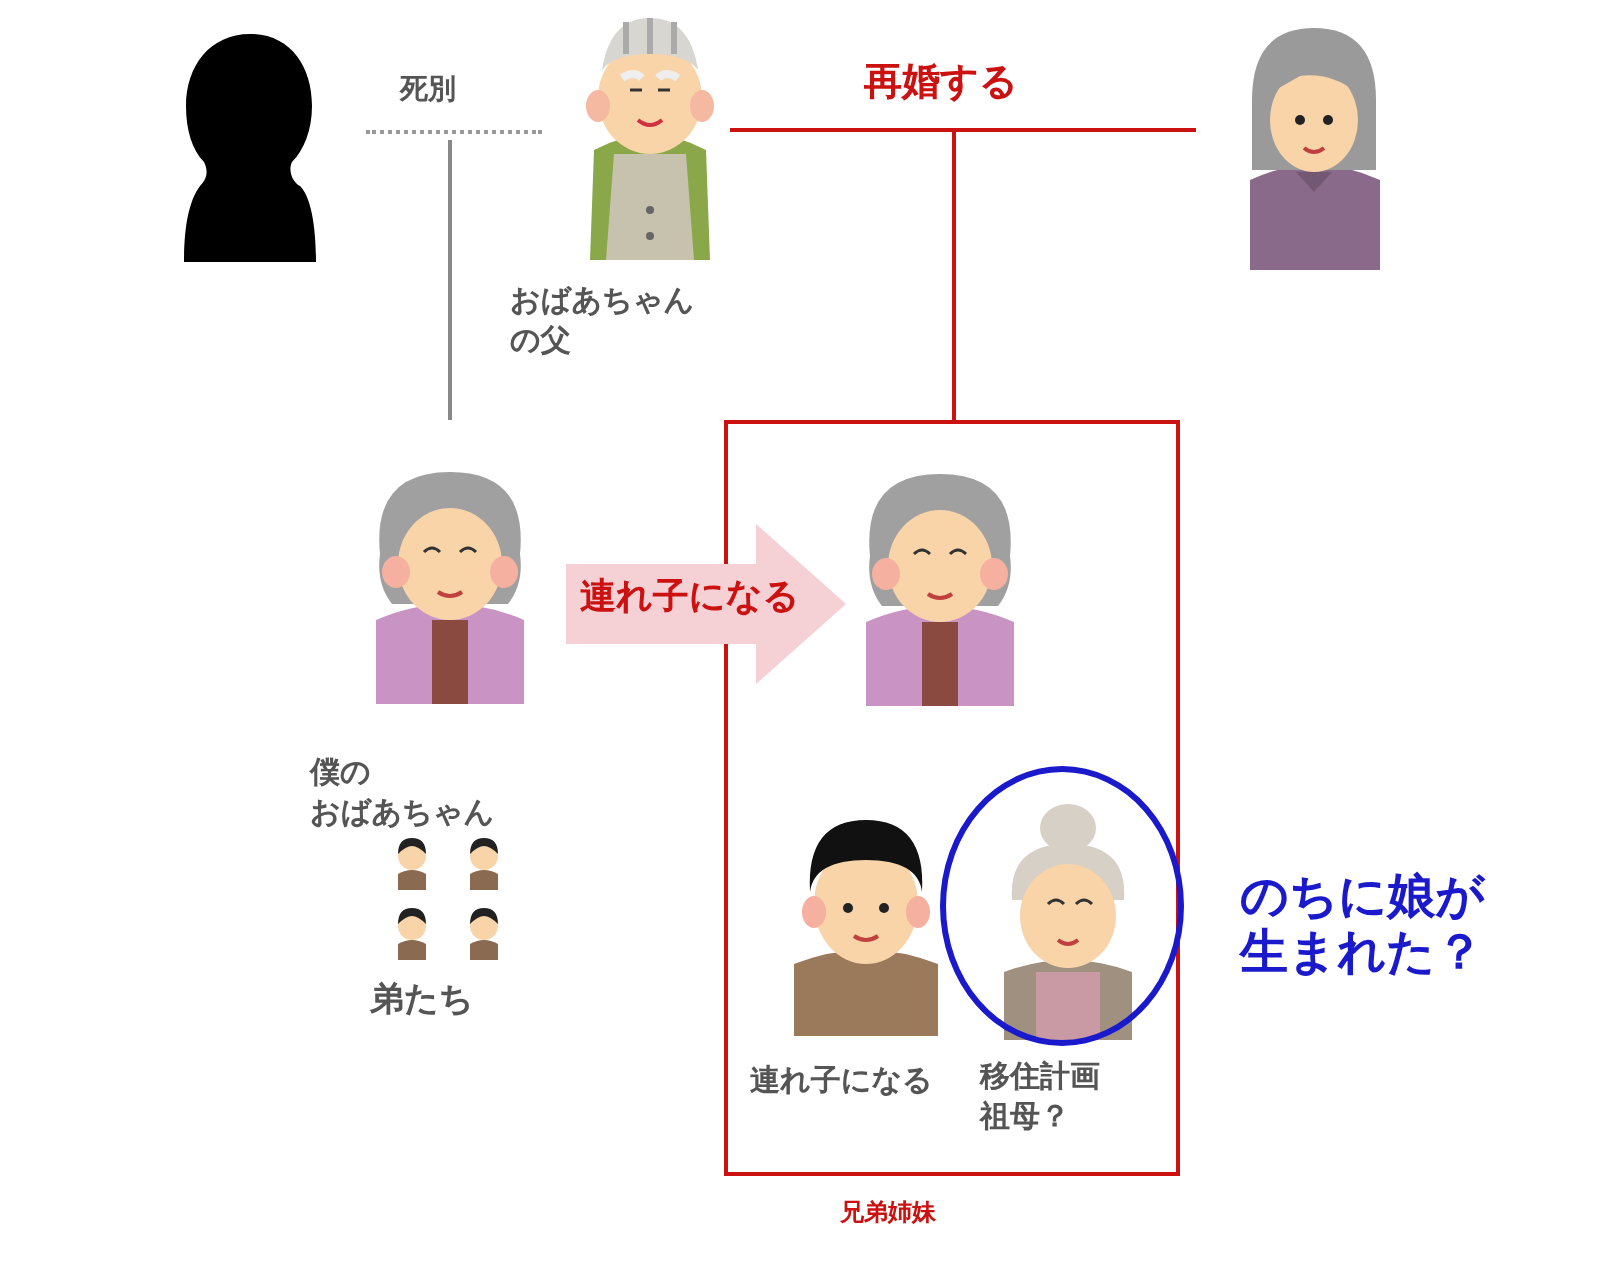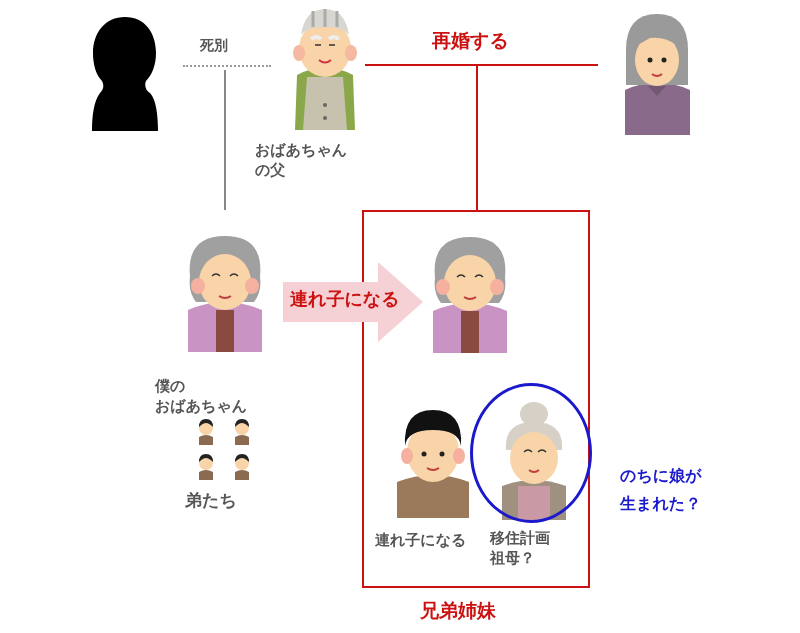--- a/index.html
+++ b/index.html
@@ -137,16 +137,16 @@
   <ellipse cx="38" cy="14" rx="14" ry="12" fill="#d6d0c6"></ellipse>
   <path d="M10,50 Q8,22 38,22 Q68,22 66,50 Z" fill="#d6d0c6"></path>
   <ellipse cx="38" cy="58" rx="24" ry="26" fill="#f8d4a8"></ellipse>
   <path d="M28,52 Q32,48 36,52 M42,52 Q46,48 50,52" stroke="#333" stroke-width="1.5" fill="none"></path>
   <path d="M33,70 Q38,74 43,70" stroke="#c04040" stroke-width="2" fill="none"></path>
 </svg>
 <div class="abs" style="left:470px; top:383px; width:122px; height:140px; border:3px solid #1a1acc; border-radius:50%; box-sizing:border-box;"></div>
 <div class="abs label" style="left:490px; top:528px; width:90px;">移住計画
 祖母？</div>
 
-<div class="abs red-label" style="left:420px; top:598px; font-size:19px;">兄弟姉妹</div>
+<div class="abs red-label" style="left:420px; top:598px; font-size:12px;">兄弟姉妹</div>
 
-<div class="abs blue-label" style="left:620px; top:462px; font-size:16px; line-height:28px; white-space:pre-line;">のちに娘が
+<div class="abs blue-label" style="left:620px; top:434px; font-size:24px; line-height:28px; white-space:pre-line;">のちに娘が
 生まれた？</div>
 
 </body></html>

